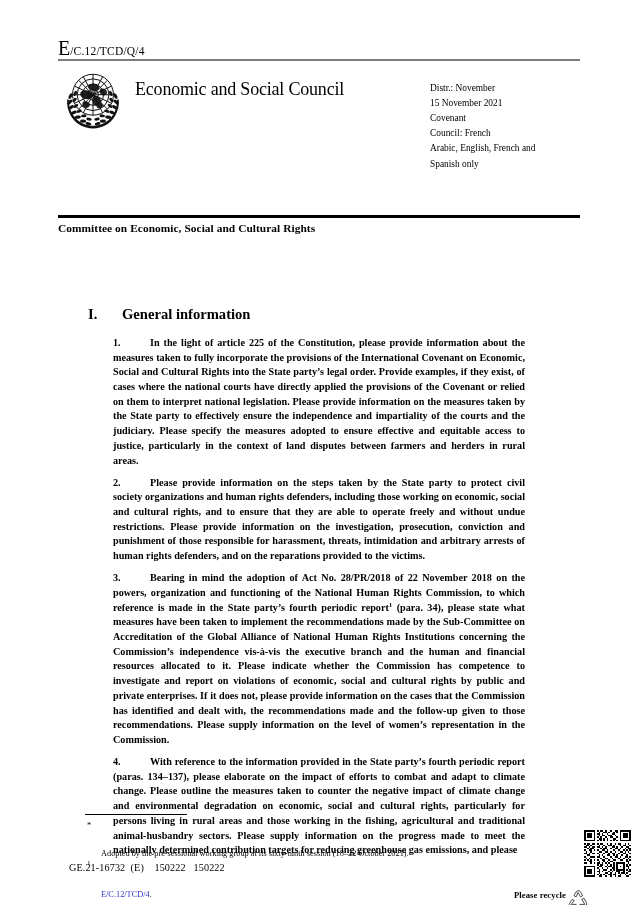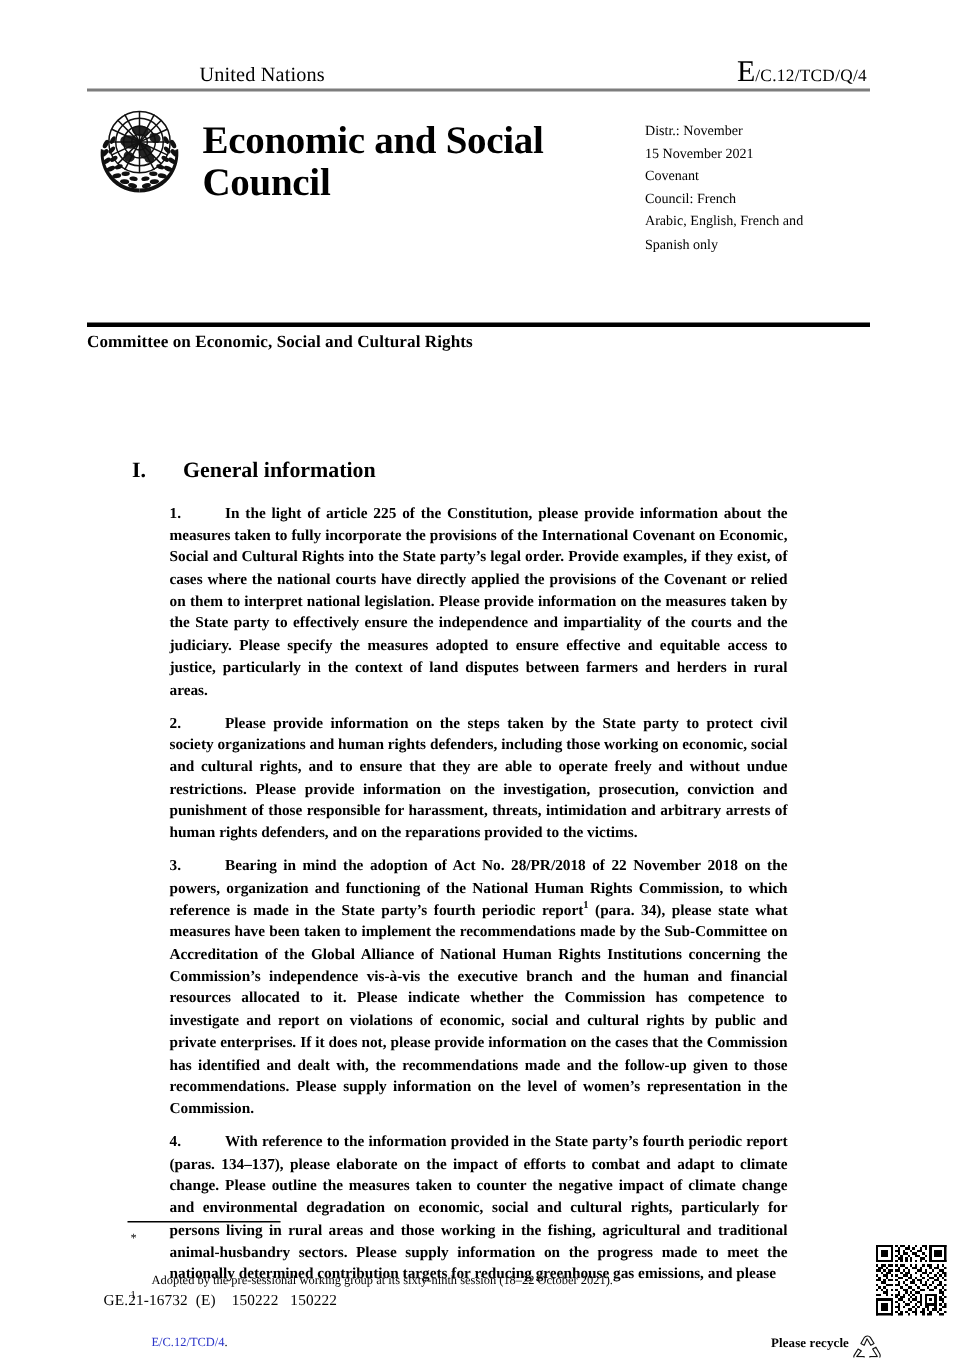--- a/index.html
+++ b/index.html
@@ -65,22 +65,22 @@
     align-items: flex-start;
     padding-top: 6px;
   }
   .un-emblem {
     width: 66px;
     height: 66px;
     flex: 0 0 66px;
     margin-left: 2px;
   }
   .organ-title {
-    font-size: 26px;
-    font-weight: bold;
+    font-size: 18px;
+    font-weight: normal;
     line-height: 1.1;
     padding-top: 13px;
     padding-left: 9px;
     flex: 1 1 auto;
     letter-spacing: -0.2px;
   }
   .distr-block {
     flex: 0 0 auto;
     width: 150px;
     font-size: 9.4px;
@@ -229,21 +229,20 @@
   }
 </style>
 </head>
 <body>
 
 <div class="page">
 
   <div class="masthead">
 
     <div class="mast-toprow">
-      <div class="un-name">United Nations</div>
       <div class="doc-symbol">
         <span class="sym-e">E</span><span class="sym-rest">/C.12/TCD/Q/4</span>
       </div>
     </div>
 
     <div class="mast-rule-thin"></div>
 
     <div class="mast-body">
 
       <div class="un-emblem">

